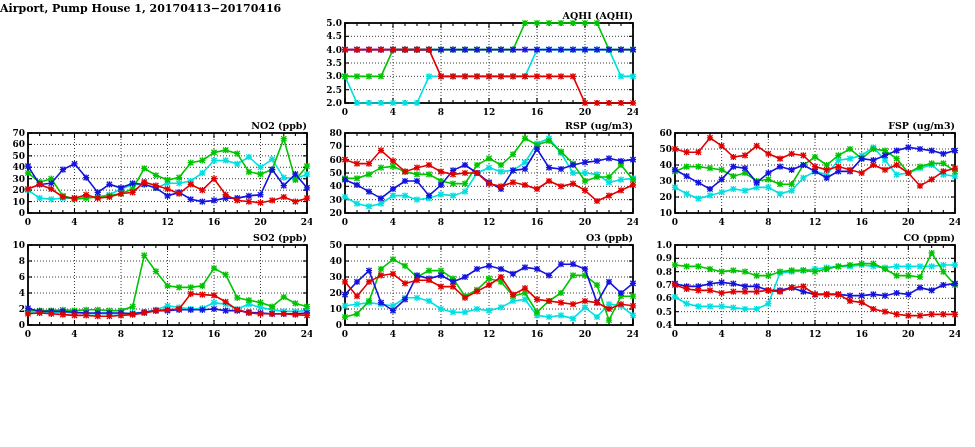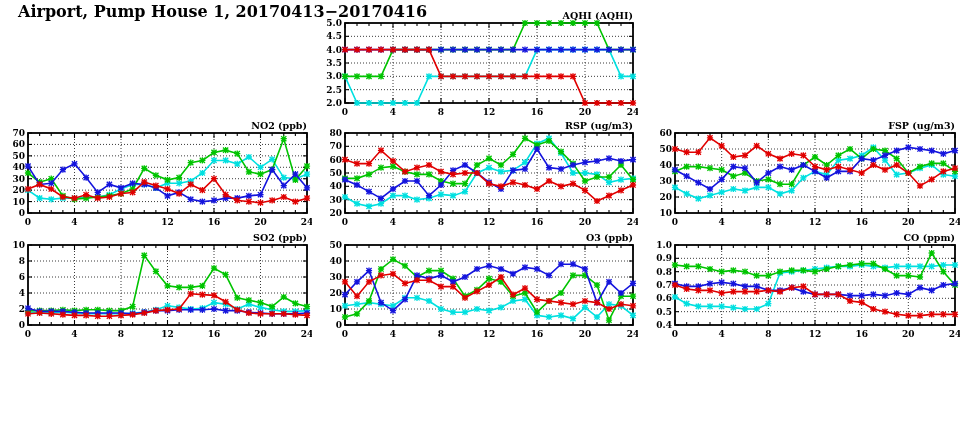--- a/index.html
+++ b/index.html
@@ -1,18 +1,18 @@
 <!DOCTYPE html>
 <html><head>
 <meta charset="utf-8">
 <style>
   html,body{margin:0;padding:0;}
   body{width:975px;height:447px;background:#ffffff;position:relative;overflow:hidden;
        font-family:"DejaVu Serif",serif;}
-  .page-title{position:absolute;left:18px;top:2px;font-size:16px;font-weight:bold;color:#000;}
+  .page-title{position:absolute;left:0;top:2px;font-size:11px;font-weight:bold;color:#000;}
   .chart{position:absolute;}
   #c-aqhi{left:318px;top:10px;width:320px;height:108px;}
   #c-no2 {left:1px;  top:120px;width:311px;height:108px;}
   #c-rsp {left:318px;top:120px;width:320px;height:108px;}
   #c-fsp {left:648px;top:120px;width:312px;height:108px;}
   #c-so2 {left:1px;  top:232px;width:311px;height:108px;}
   #c-o3  {left:318px;top:232px;width:320px;height:108px;}
   #c-co  {left:648px;top:232px;width:312px;height:108px;}
   svg{display:block;}
   svg text{font-family:"DejaVu Serif",serif;font-weight:bold;fill:#000;}

